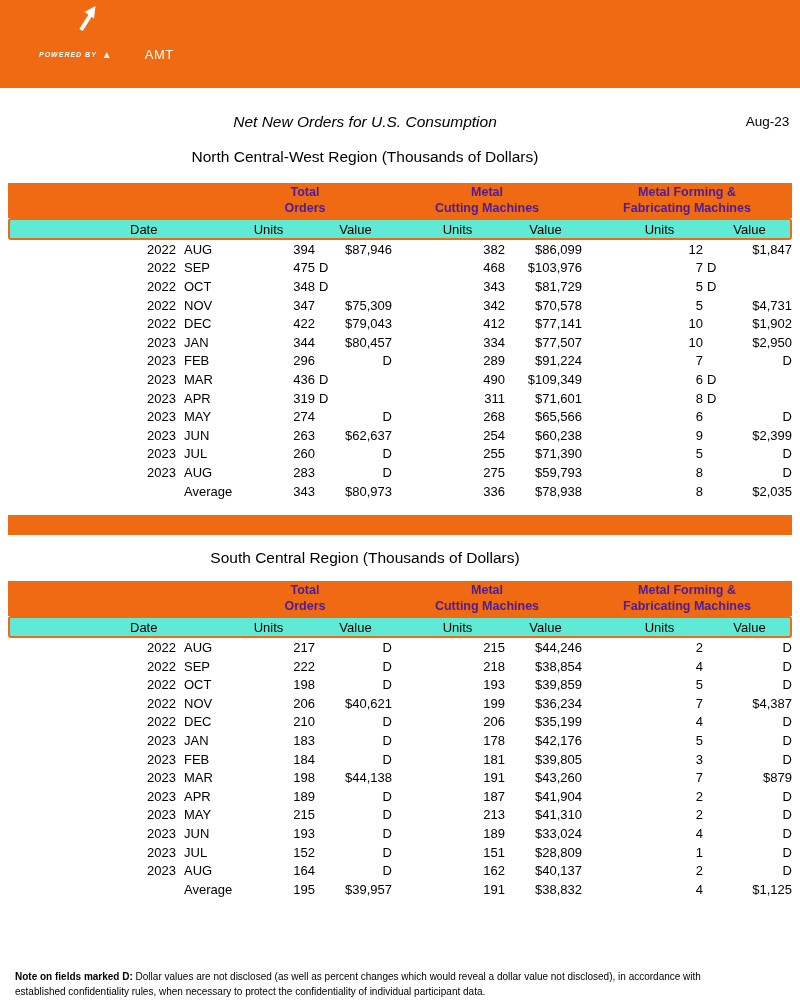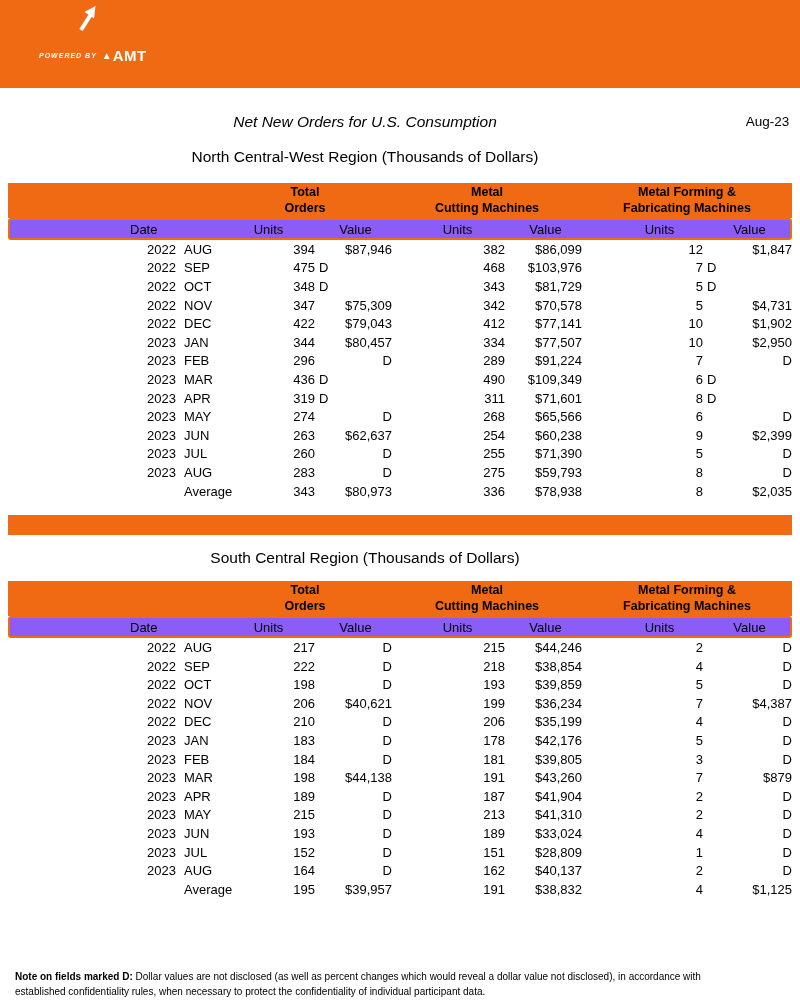--- a/index.html
+++ b/index.html
@@ -10,41 +10,41 @@
   }
   
   .band { position:relative; height:88px; background:var(--orange); }
   .logo { position:absolute; left:27px; top:9px; color:#fff; font-size:32px;
           font-weight:bold; letter-spacing:1.5px; line-height:34px; }
   .logo-arrow { position:absolute; left:76px; top:4px; }
   .powered { position:absolute; left:39px; top:47px; display:flex; align-items:center; gap:5px; color:#fff; }
   .powered-label { font-size:7px; font-weight:bold; font-style:italic; letter-spacing:1px; }
   .amt-wrap { display:flex; align-items:center; gap:1px; }
   .amt-tri { font-size:10px; line-height:10px; }
-  .amt-name { font-size:15px; font-weight:bold; letter-spacing:0.5px; }
+  .amt-name { font-size:13px; font-weight:normal; letter-spacing:0.5px;margin-left:32px; }
   .tagline { position:absolute; left:28px; top:63px; color:#fff; font-size:11px;
              font-weight:bold; letter-spacing:0.5px; }
   
   .title-row { position:relative; width:730px; margin-top:25px; height:19px; text-align:center; }
   .report-title { font-size:15.5px; font-style:italic; }
   .report-date { position:absolute; left:735px; top:1px; width:65px; text-align:center; font-size:13.5px; }
   .region-title { width:730px; text-align:center; font-size:15.5px; height:19px; }
   .rt1 { margin-top:16px; }
   .rt2 { margin-top:14px; }
   
   :root { --orange:#EF6A13; }
   .dtable { width:784px; margin:16px 0 0 8px; }
   .t2 { margin-top:13px; }
   .ghead { display:grid; grid-template-columns:210px 174px 190px 210px;
-           background:var(--orange); height:35px; color:#000000; }
+           background:var(--orange); height:35px; color:#4c1d95; }
   .ghead .grp { display:flex; flex-direction:column; justify-content:center;
                 text-align:center; font-weight:bold; font-size:12.5px; line-height:15.5px; }
   .cols11 { display:grid; grid-template-columns:168px 42px 97px 18px 59px 113px 18px 59px 121px 18px 71px; }
   .subhead { height:22px; border:2.5px solid var(--orange); border-radius:3px;
-             background:#8b5cf6; align-items:center; font-size:13px; }
+             background:#5eead4; align-items:center; font-size:13px; }
   .subhead .lbl { white-space:nowrap; }
   .sh-date  { grid-column:1 / span 2; justify-self:start; padding-left:120px; }
   .sh-u1 { grid-column:3; justify-self:center; }
   .sh-v1 { grid-column:4 / span 2; justify-self:center; }
   .sh-u2 { grid-column:6; justify-self:center; padding-left:14px; }
   .sh-v2 { grid-column:7 / span 2; justify-self:center; }
   .sh-u3 { grid-column:9; justify-self:center; padding-left:30px; }
   .sh-v3 { grid-column:10 / span 2; justify-self:center; }
   .trow { height:18.6px; align-items:center; font-size:13px; }
   .trow span { white-space:nowrap; }

